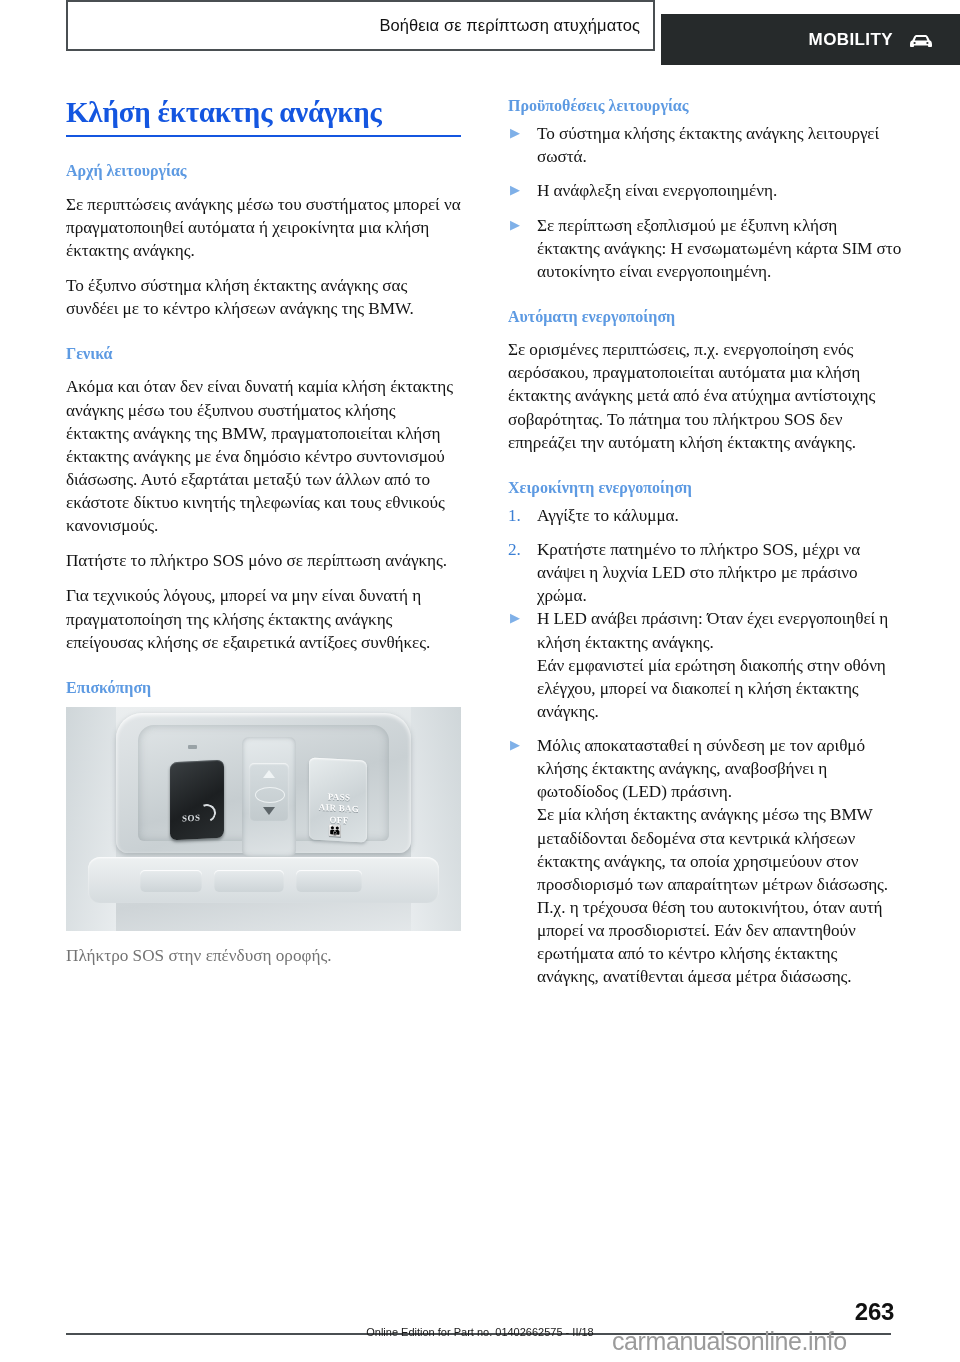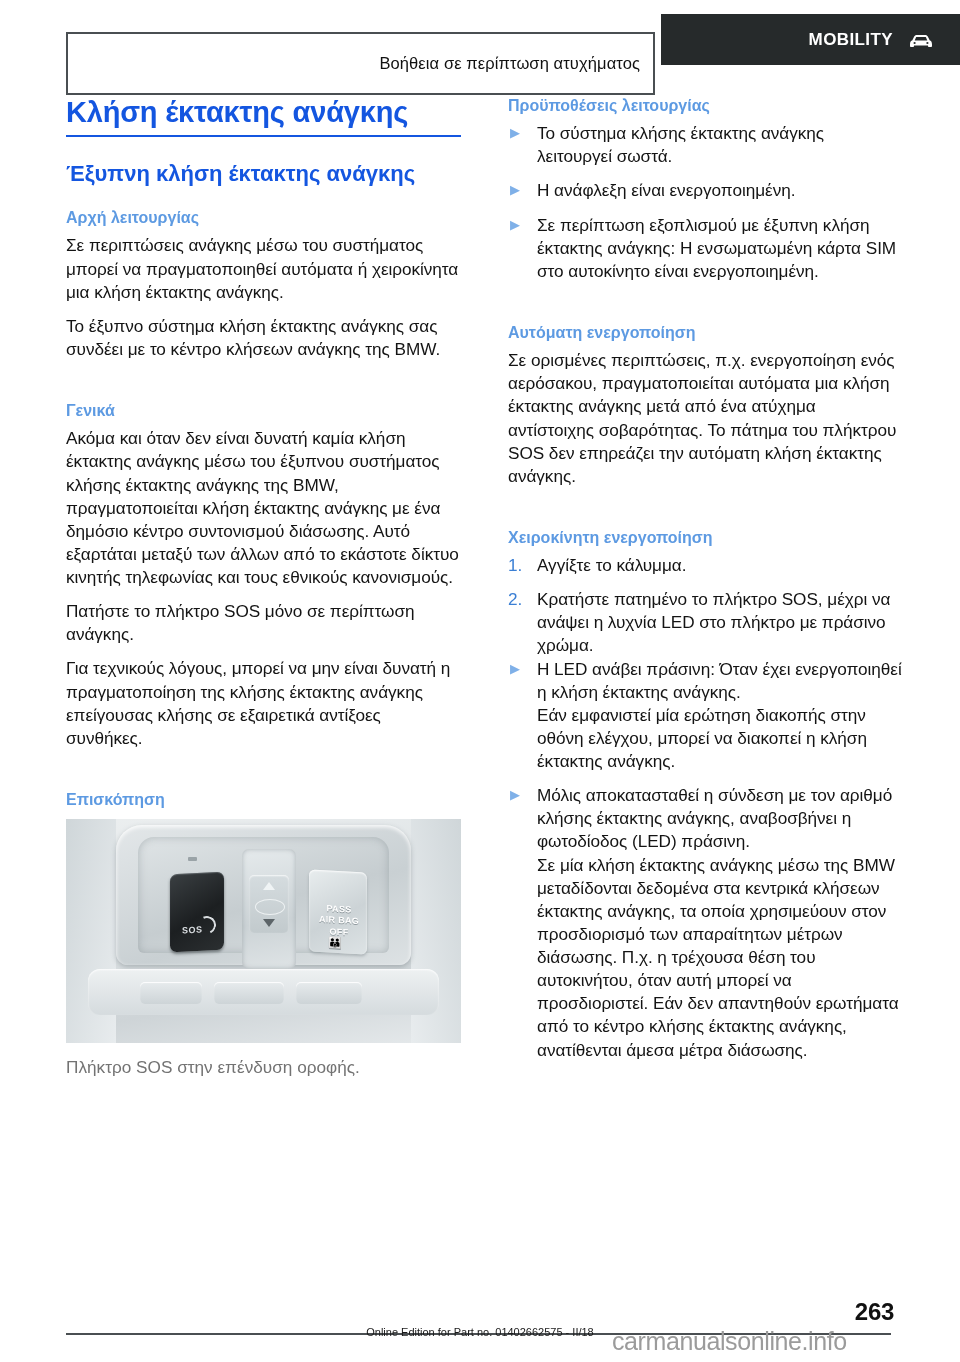--- a/index.html
+++ b/index.html
@@ -20,23 +20,23 @@
   .header {
     position: absolute;
     left: 0;
     top: 0;
     width: 960px;
     height: 80px;
   }
   .header-box {
     position: absolute;
     left: 66px;
-    top: 32px;
+    top: 0;
     width: 589px;
-    height: 63px;
+    height: 51px;
     border: 2px solid #4a4f52;
     box-sizing: border-box;
     display: flex;
     align-items: center;
     justify-content: flex-end;
   }
   .header-chapter {
     font-size: 16.5px;
     color: #111111;
     padding-right: 13px;
@@ -71,20 +71,21 @@
     top: 1px;
   }
 
   
   .page {
     position: absolute;
     left: 0;
     top: 0;
     width: 960px;
     height: 1362px;
+    font-family: Liberation Serif, serif;
   }
   .col {
     position: absolute;
     top: 96px;
     width: 395px;
   }
   .col-left { left: 66px; }
   .col-right { left: 508px; }
 
   
@@ -109,27 +110,27 @@
     line-height: 1.22;
     margin: 0 0 20px 0;
   }
   .h3 {
     color: #5d9ae2;
     font-size: 16px;
     font-weight: bold;
     line-height: 1.2;
     margin: 0 0 7px 0;
   }
-  .h3.spaced { margin-top: 40px; }
+  .h3.spaced { margin-top: 24px; }
 
   
   p.body {
     font-size: 17.2px;
     line-height: 1.345;
-    margin: 0 0 11px 0;
+    margin: 12px 0 11px 0;
     color: #141414;
     letter-spacing: -0.05px;
   }
   p.body:last-child { margin-bottom: 0; }
 
   
   ul.bullets, ol.steps {
     list-style: none;
     margin: 0;
     padding: 0;
@@ -397,21 +398,20 @@
   </div>
 </div>
 
 <div class="page">
 
   <div class="col col-left">
 
     <h1 class="h1">Κλήση έκτακτης ανάγκης</h1>
     <div class="h1-rule"></div>
 
-    <h2 class="h2">Έξυπνη κλήση έκτακτης ανάγκης</h2>
 
     <h3 class="h3">Αρχή λειτουργίας</h3>
     <p class="body">Σε περιπτώσεις ανάγκης μέσω του συστήματος μπορεί να πραγματοποιηθεί αυτόματα ή χειροκίνητα μια κλήση έκτακτης ανάγκης.</p>
     <p class="body">Το έξυπνο σύστημα κλήση έκτακτης ανάγκης σας συνδέει με το κέντρο κλήσεων ανάγκης της BMW.</p>
 
     <h3 class="h3 spaced">Γενικά</h3>
     <p class="body">Ακόμα και όταν δεν είναι δυνατή καμία κλήση έκτακτης ανάγκης μέσω του έξυπνου συστήματος κλήσης έκτακτης ανάγκης της BMW, πραγματοποιείται κλήση έκτακτης ανάγκης με ένα δημόσιο κέντρο συντονισμού διάσωσης. Αυτό εξαρτάται μεταξύ των άλλων από το εκάστοτε δίκτυο κινητής τηλεφωνίας και τους εθνικούς κανονισμούς.</p>
     <p class="body">Πατήστε το πλήκτρο SOS μόνο σε περίπτωση ανάγκης.</p>
     <p class="body">Για τεχνικούς λόγους, μπορεί να μην είναι δυνατή η πραγματοποίηση της κλήσης έκτακτης ανάγκης επείγουσας κλήσης σε εξαιρετικά αντίξοες συνθήκες.</p>
 

